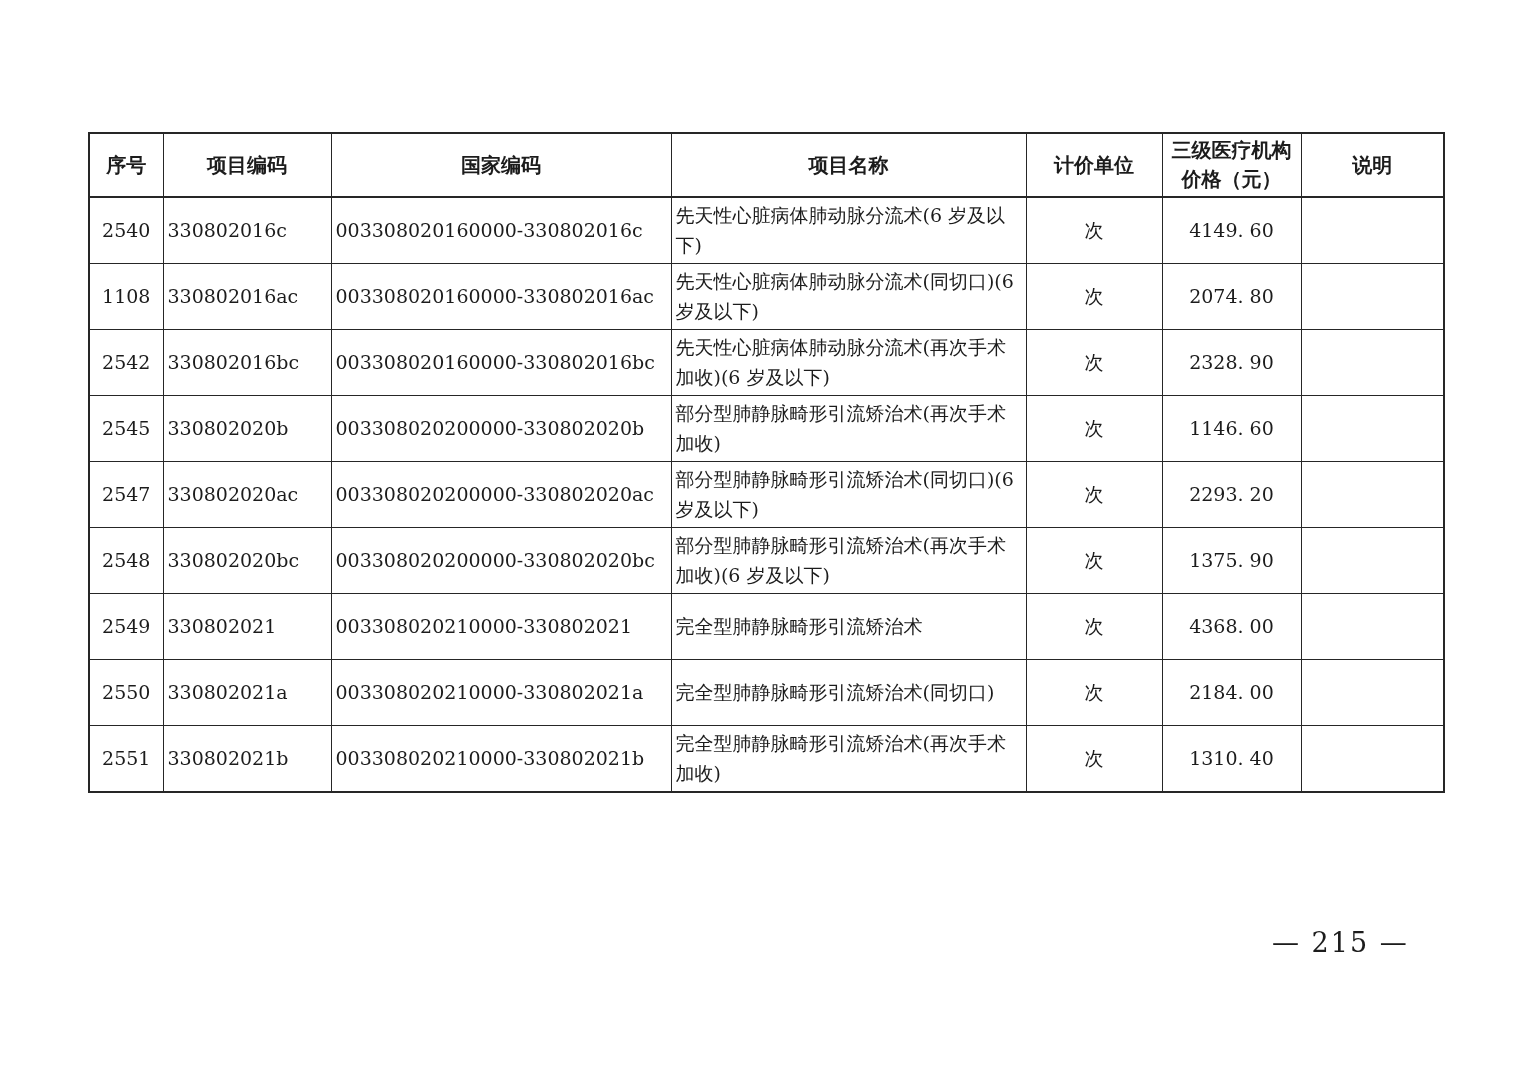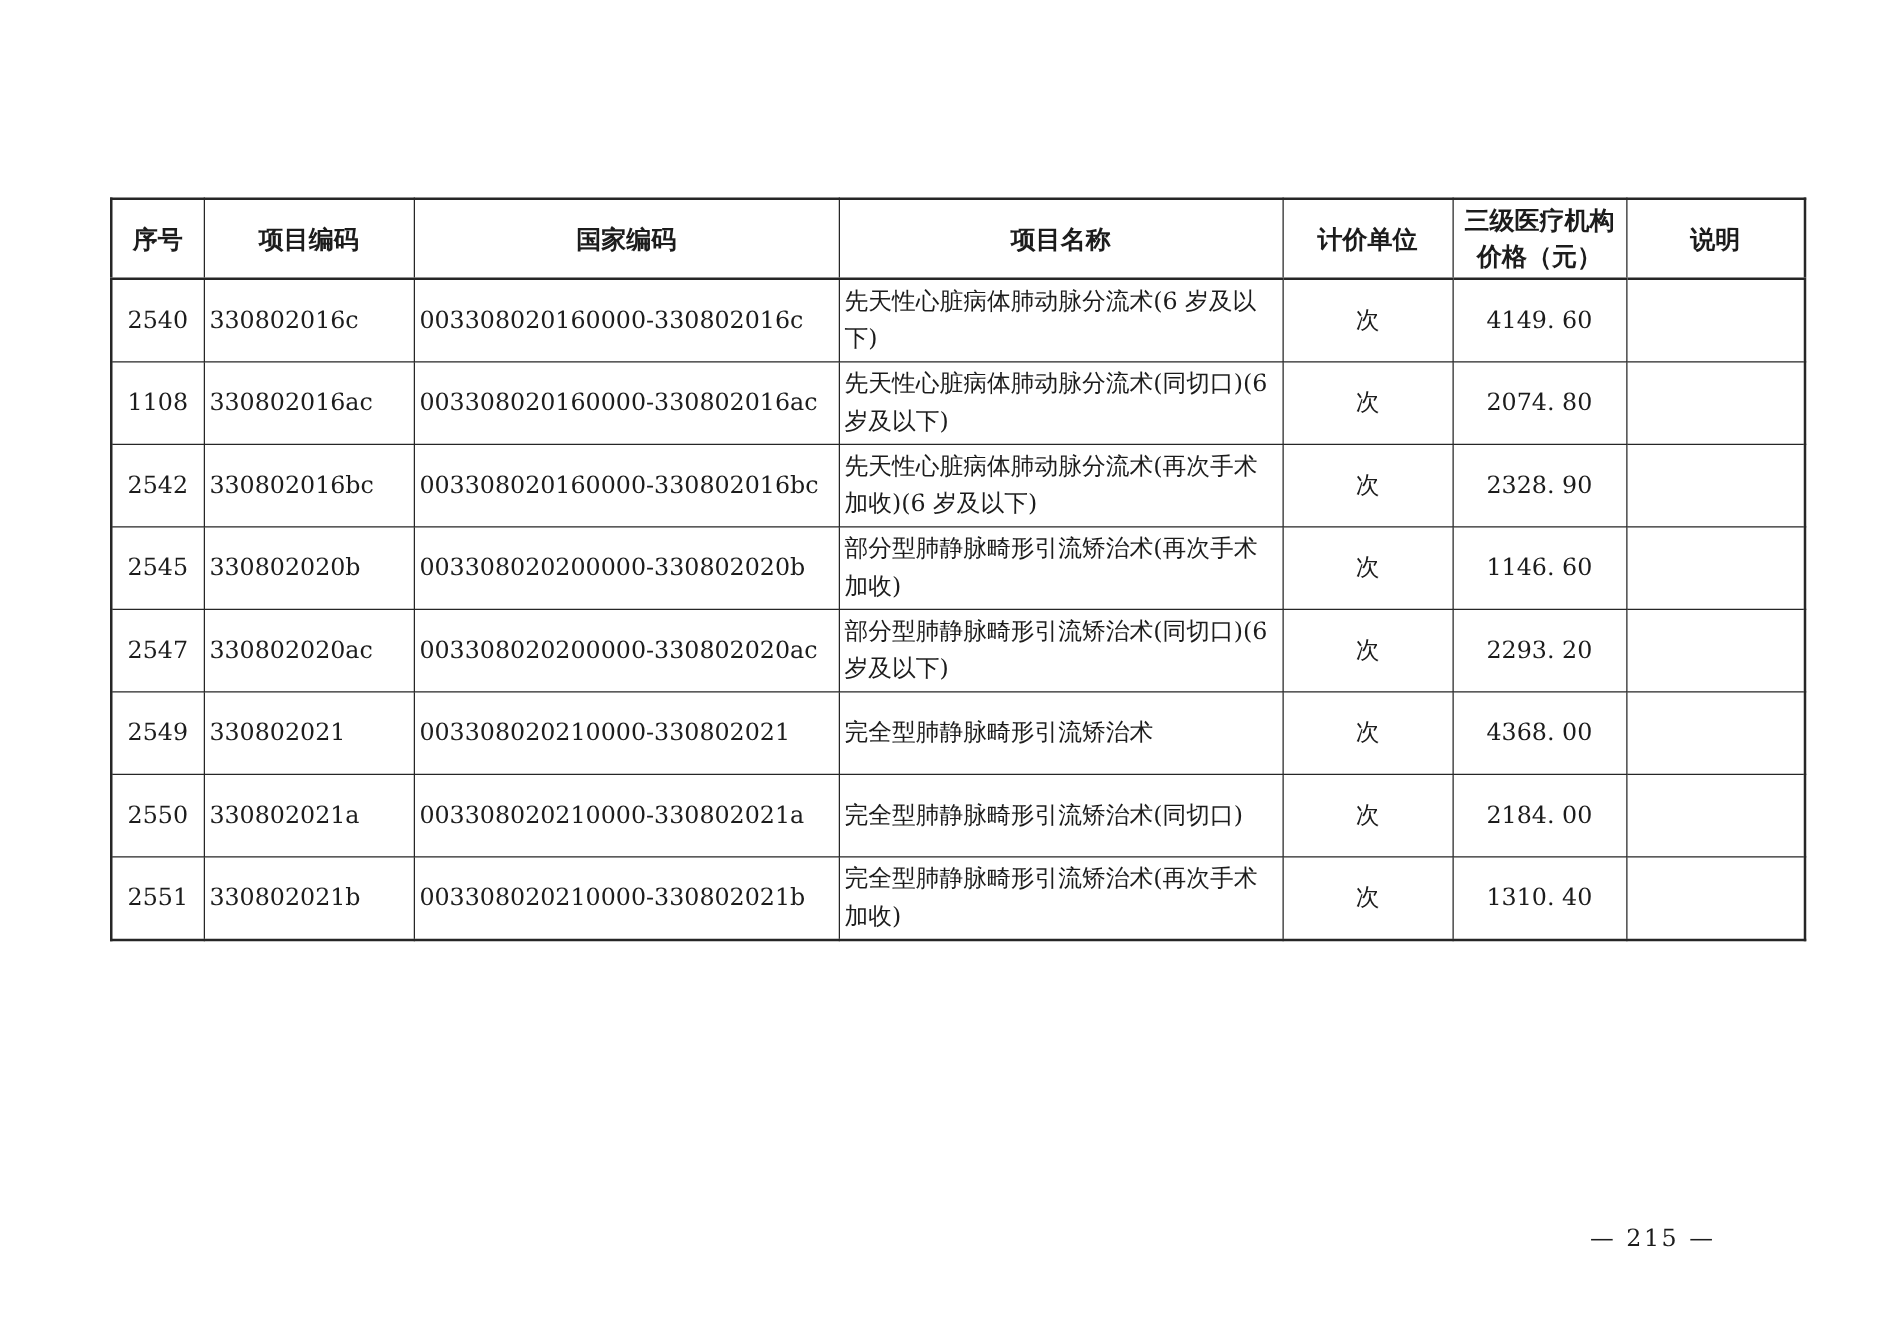--- a/index.html
+++ b/index.html
@@ -16,21 +16,21 @@
     overflow: hidden;
   }
   .page {
     position: absolute;
     inset: 0;
     background: #ffffff;
   }
   table.price-table {
     position: absolute;
     left: 88px;
-    top: 158px;
+    top: 132px;
     width: 1355px;
     border-collapse: collapse;
     table-layout: fixed;
     border: 2px solid #262626;
   }
   table.price-table th,
   table.price-table td {
     border: 1px solid #262626;
     overflow: hidden;
     vertical-align: middle;
@@ -53,22 +53,22 @@
   td.c-seq   { text-align: center; }
   td.c-code  { text-align: left; padding-left: 5px; }
   td.c-ncode { text-align: left; padding-left: 4px; }
   td.c-name  { text-align: left; padding-left: 5px; padding-right: 2px; }
   td.c-unit  { text-align: center; }
   td.c-price { text-align: center; }
   td.c-note  { text-align: center; }
   .page-number {
     position: absolute;
     left: 1272px;
-    top: 980px;
-    font-size: 19px;
+    top: 927px;
+    font-size: 27px;
     letter-spacing: 2px;
     white-space: nowrap;
   }
 </style>
 </head>
 <body>
 
 <div class="page">
 
   <table class="price-table">
@@ -132,20 +132,29 @@
       <tr>
         <td class="c-seq">2547</td>
         <td class="c-code">330802020ac</td>
         <td class="c-ncode">003308020200000-330802020ac</td>
         <td class="c-name">部分型肺静脉畸形引流矫治术(同切口)(6 岁及以下)</td>
         <td class="c-unit">次</td>
         <td class="c-price">2293. 20</td>
         <td class="c-note"></td>
       </tr>
       <tr>
+        <td class="c-seq">2548</td>
+        <td class="c-code">330802020bc</td>
+        <td class="c-ncode">003308020200000-330802020bc</td>
+        <td class="c-name">部分型肺静脉畸形引流矫治术(再次手术加收)(6 岁及以下)</td>
+        <td class="c-unit">次</td>
+        <td class="c-price">1375. 90</td>
+        <td class="c-note"></td>
+      </tr>
+      <tr>
         <td class="c-seq">2549</td>
         <td class="c-code">330802021</td>
         <td class="c-ncode">003308020210000-330802021</td>
         <td class="c-name">完全型肺静脉畸形引流矫治术</td>
         <td class="c-unit">次</td>
         <td class="c-price">4368. 00</td>
         <td class="c-note"></td>
       </tr>
       <tr>
         <td class="c-seq">2550</td>

